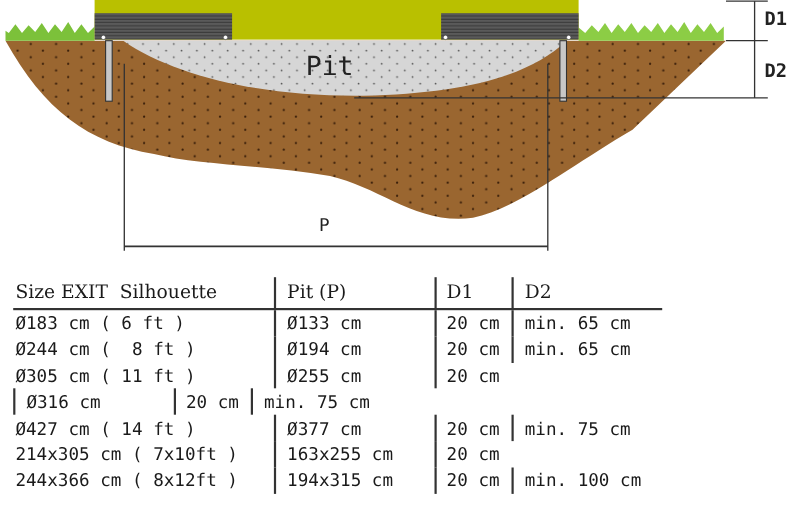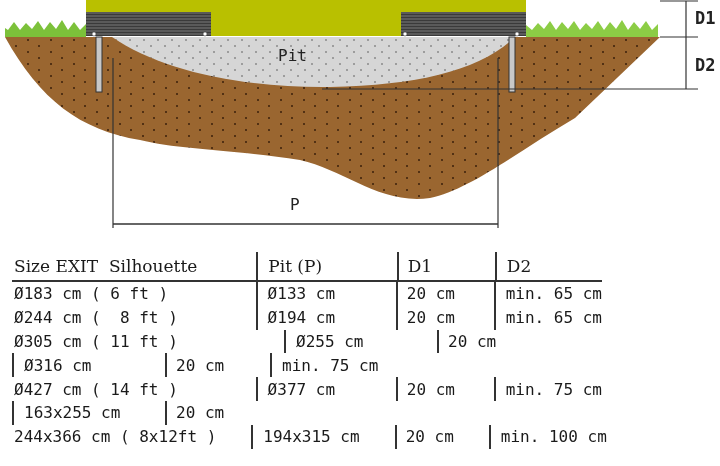--- a/index.html
+++ b/index.html
@@ -1,28 +1,28 @@
 <!DOCTYPE html>
 <html><head>
 <meta charset="utf-8">
 <style>
   html, body { margin:0; padding:0; background:#ffffff; }
   body { width:720px; height:466px; position:relative; overflow:hidden;
          font-family: "DejaVu Sans Mono", "Liberation Mono", monospace; color:#1a1a1a; }
   #diagram { position:absolute; left:0; top:0; width:720px; height:240px; }
   .lbl { position:absolute; font-family:"DejaVu Sans Mono","Liberation Mono",monospace; color:#222; }
-  #pit-label { left:278px; top:46px; font-size:16px; }
+  #pit-label { left:278px; top:46px; font-size:24px; }
   #p-label { left:290px; top:195px; font-size:16px; }
   #d1-label { left:695px; top:8px; font-size:17px; font-weight:bold; }
   #d2-label { left:695px; top:55px; font-size:17px; font-weight:bold; }
   #table { position:absolute; left:12px; top:252px; width:590px; }
-  .row { display:flex; height:23.8px; align-items:flex-end; font-size:16px; white-space:pre;gap:35px; }
+  .row { display:flex; height:23.8px; align-items:flex-end; font-size:16px; white-space:pre; }
   .hdr { height:28px; border-bottom:2px solid #333; font-family:"DejaVu Serif","Liberation Serif",serif; font-size:17px; }
   .c1 { width:237px; padding-left:2px; }
-  .c2 { width:118px; padding-left:10px; border-left:2px solid #333; }
+  .c2 { width:146px; padding-left:10px; border-left:2px solid #333; }
   .c3 { width:70px; padding-left:9px; border-left:2px solid #333; }
   .c4 { width:120px; padding-left:10px; border-left:2px solid #333; }
   .row .c1, .row .c2, .row .c3, .row .c4 { height:100%; display:flex; align-items:center; box-sizing:border-box; }
   .row .c1 { border-left:none; }
 </style>
 </head>
 <body>
 
 <div id="diagram">
   <svg width="720" height="240" viewBox="0 0 720 240">
@@ -105,20 +105,21 @@
     <div class="c3">20 cm</div>
     <div class="c4">min. 75 cm</div>
   </div>
   <div class="row">
     <div class="c1">Ø427 cm ( 14 ft )</div>
     <div class="c2">Ø377 cm</div>
     <div class="c3">20 cm</div>
     <div class="c4">min. 75 cm</div>
   </div>
   <div class="row">
+    <div class="c1">214x305 cm ( 7x10ft )</div>
     <div class="c2">163x255 cm</div>
     <div class="c3">20 cm</div>
   </div>
   <div class="row">
     <div class="c1">244x366 cm ( 8x12ft )</div>
     <div class="c2">194x315 cm</div>
     <div class="c3">20 cm</div>
     <div class="c4">min. 100 cm</div>
   </div>
 </div>

